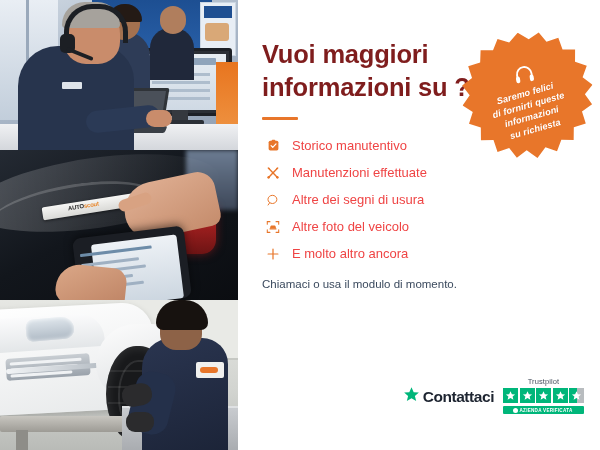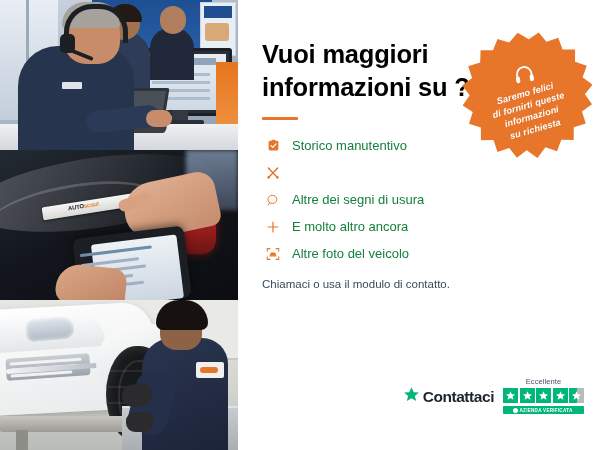--- a/index.html
+++ b/index.html
@@ -276,21 +276,21 @@
     flex: 1 1 auto;
     padding: 38px 22px 0 24px;
     box-sizing: border-box;
     background: #ffffff;
   }
   .headline {
     margin: 0;
     font-size: 25.5px;
     line-height: 1.28;
     font-weight: bold;
-    color: #000000;
+    color: #7f1d1d;
     letter-spacing: -0.2px;
     max-width: 220px;
   }
   .divider {
     width: 36px;
     height: 3px;
     background: #e8762a;
     margin: 14px 0 12px 0;
     border-radius: 1px;
   }
@@ -307,21 +307,21 @@
   .feature-icon {
     width: 22px;
     flex: 0 0 22px;
     display: flex;
     align-items: center;
     justify-content: center;
     color: #e8762a;
   }
   .feature-label {
     font-size: 13px;
-    color: #15803d;
+    color: #ef4444;
     margin-left: 8px;
     white-space: nowrap;
   }
   .phone-line {
     margin-top: 26px;
     font-size: 14.5px;
     font-weight: bold;
     color: #1f3050;
     white-space: nowrap;
   }
@@ -565,62 +565,63 @@
         <span class="feature-icon">
           <svg width="14" height="14" viewBox="0 0 24 24" aria-hidden="true">
             <path d="M4 3.5 L20 20" stroke="#e8762a" stroke-width="2.4" stroke-linecap="round"></path>
             <path d="M20 3.5 L4 20" stroke="#e8762a" stroke-width="2.4" stroke-linecap="round"></path>
             <path d="M3 4.2 L6.4 3 L6.4 6.4 Z" fill="#e8762a"></path>
             <path d="M21 4.2 L17.6 3 L17.6 6.4 Z" fill="#e8762a"></path>
             <circle cx="19.4" cy="19.4" r="2.2" fill="#e8762a"></circle>
             <circle cx="4.6" cy="19.4" r="2.2" fill="#e8762a"></circle>
           </svg>
         </span>
+        <span class="feature-label">Manutenzioni effettuate</span>
       </li>
 
       <li class="feature-item">
         <span class="feature-icon">
           <svg width="14" height="14" viewBox="0 0 24 24" aria-hidden="true">
             <ellipse cx="11" cy="11" rx="7.6" ry="7" stroke="#e8762a" stroke-width="1.7" fill="none"></ellipse>
             <path d="M6.4 16.6 L3.6 20.6" stroke="#e8762a" stroke-width="1.7" stroke-linecap="round"></path>
           </svg>
         </span>
         <span class="feature-label">Altre dei segni di usura</span>
-      </li>
-
-      <li class="feature-item">
-        <span class="feature-icon">
-          <svg width="14" height="14" viewBox="0 0 24 24" aria-hidden="true">
-            <path d="M12 3.6 V20.4 M3.6 12 H20.4" stroke="#e8762a" stroke-width="2.1" stroke-linecap="round"></path>
-          </svg>
-        </span>
-        <span class="feature-label">E molto altro ancora</span>
       </li>
 
       <li class="feature-item">
         <span class="feature-icon">
           <svg width="14" height="14" viewBox="0 0 24 24" aria-hidden="true">
             <g stroke="#e8762a" stroke-width="1.8" fill="none" stroke-linecap="round">
               <path d="M2.2 7.4 V2.8 H6.8"></path>
               <path d="M17.2 2.8 H21.8 V7.4"></path>
               <path d="M21.8 16.6 V21.2 H17.2"></path>
               <path d="M6.8 21.2 H2.2 V16.6"></path>
             </g>
             <path d="M6.6 14.4 L7.8 10.6 C8 10 8.5 9.6 9.1 9.6 H14.9 C15.5 9.6 16 10 16.2 10.6 L17.4 14.4 Z" fill="#e8762a"></path>
             <rect x="6" y="14" width="12" height="2.4" rx="1" fill="#e8762a"></rect>
           </svg>
         </span>
         <span class="feature-label">Altre foto del veicolo</span>
       </li>
 
+      <li class="feature-item">
+        <span class="feature-icon">
+          <svg width="14" height="14" viewBox="0 0 24 24" aria-hidden="true">
+            <path d="M12 3.6 V20.4 M3.6 12 H20.4" stroke="#e8762a" stroke-width="2.1" stroke-linecap="round"></path>
+          </svg>
+        </span>
+        <span class="feature-label">E molto altro ancora</span>
+      </li>
+
     </ul>
 
 
     <div class="contact-text">
-      <div>Chiamaci o usa il modulo di contatto.</div>
+      <div>Chiamaci o usa il modulo di momento.</div>
     </div>
 
     <div class="badge-wrap">
       <div class="starburst"></div>
       <div class="badge-inner">
         <span class="badge-icon">
           <svg width="22" height="20" viewBox="0 0 24 22" aria-hidden="true">
             <path d="M4 14 V11 A8 8 0 0 1 20 11 V14" stroke="#ffffff" stroke-width="2.1" fill="none" stroke-linecap="round"></path>
             <rect x="2.2" y="12.4" width="4.4" height="7.4" rx="2.2" fill="#ffffff"></rect>
             <rect x="17.4" y="12.4" width="4.4" height="7.4" rx="2.2" fill="#ffffff"></rect>
@@ -638,21 +639,21 @@
     <div class="trustpilot">
       <div class="tp-logo">
         <span>
           <svg width="17" height="17" viewBox="0 0 24 24" aria-hidden="true">
             <path d="M12 1.8 L15.1 8.7 L22.4 9.3 L16.8 14.1 L18.6 21.2 L12 17.3 L5.4 21.2 L7.2 14.1 L1.6 9.3 L8.9 8.7 Z" fill="#00b67a"></path>
           </svg>
         </span>
         <span class="tp-name">Contattaci</span>
       </div>
       <div class="tp-right">
-        <div class="tp-excellent">Eccellente</div>
+        <div class="tp-excellent">Trustpilot</div>
         <div class="tp-stars">
           <span class="tp-star-box">
             <svg width="11" height="11" viewBox="0 0 24 24">
                 <path d="M12 2.5 L15 9 L22 9.6 L16.6 14.2 L18.3 21 L12 17.3 L5.7 21 L7.4 14.2 L2 9.6 L9 9 Z" fill="#ffffff"></path>
               </svg>
           </span>
           <span class="tp-star-box">
             <svg width="11" height="11" viewBox="0 0 24 24">
                 <path d="M12 2.5 L15 9 L22 9.6 L16.6 14.2 L18.3 21 L12 17.3 L5.7 21 L7.4 14.2 L2 9.6 L9 9 Z" fill="#ffffff"></path>
               </svg>

